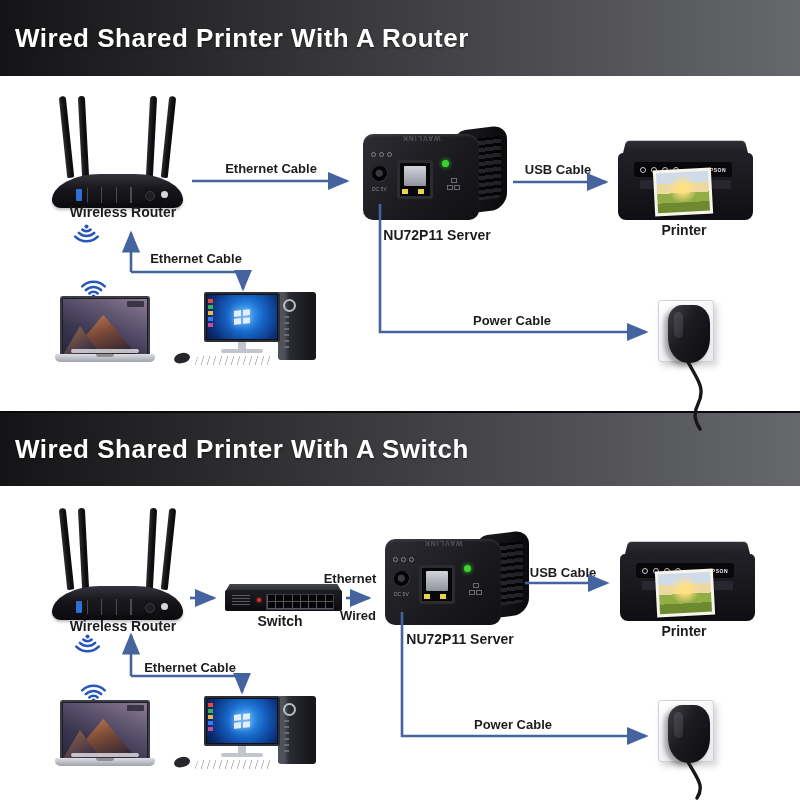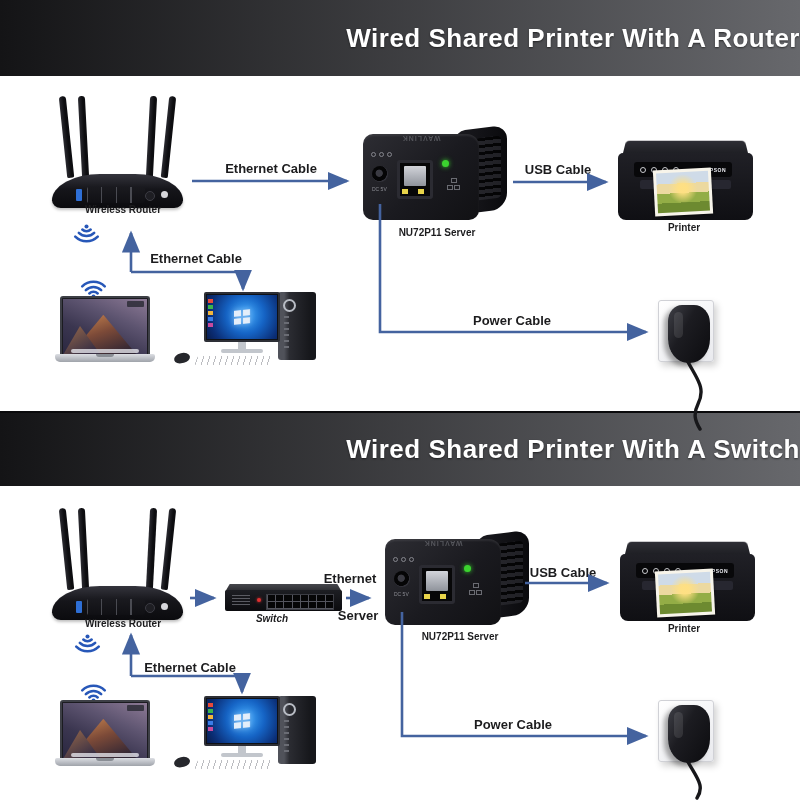--- a/index.html
+++ b/index.html
@@ -1,27 +1,27 @@
 <!DOCTYPE html>
 <html style="--arrow-blue: #44639F; --wifi-blue: #2757B8; --led-green: #3BD42F; --switch-led-red: #E03030; --header-gradient-left: #141416; --header-gradient-right: #67686C;"><head>
 <meta charset="utf-8">
 <style>
   html,body{margin:0;padding:0;background:#ffffff;}
   body{font-family:"Liberation Sans","DejaVu Sans",sans-serif;}
   #canvas{position:relative;width:800px;height:800px;background:#ffffff;overflow:hidden;}
-  .section{position:absolute;left:0;width:800px;height:400px;text-align:right;}
+  .section{position:absolute;left:0;width:800px;height:400px;}
   .hdr{position:absolute;left:0;top:0;width:800px;height:76px;
        background:linear-gradient(90deg,var(--header-gradient-left,#141416),var(--header-gradient-right,#67686C));
        color:#fff;font-size:26px;font-weight:bold;letter-spacing:.5px;
        line-height:76px;padding-left:15px;box-sizing:border-box;
        text-shadow:0 1px 2px rgba(0,0,0,.55);}
   .hdr.bordered{border-top:2px solid #0a0a0c;height:75px;line-height:73px;}
   .lbl{position:absolute;transform:translateX(-50%);white-space:nowrap;
        color:#1c1c1e;font-weight:bold;font-size:13px;}
-  .lbl.dev{font-size:10px;}
+  .lbl.dev{font-size:14px;}
   .overlay{position:absolute;left:0;top:0;overflow:visible;pointer-events:none;z-index:7;}
   .blue-line{stroke:var(--arrow-blue,#44639F);stroke-width:2.6;fill:none;}
   .ah{fill:var(--arrow-blue,#44639F);}
   .pw-cord{stroke:#17171a;stroke-width:3.4;fill:none;stroke-linecap:round;}
 
   
   .wifi{position:absolute;width:27px;height:23px;}
   .wifi svg{width:100%;height:100%;}
   .wifi path{stroke:var(--wifi-blue,#2757B8);stroke-width:2.3;fill:none;stroke-linecap:round;}
   .wifi circle{fill:var(--wifi-blue,#2757B8);}
@@ -332,21 +332,21 @@
     </div>
 
     <div class="switch" style="left:225px;top:182px;">
       <div class="sw-top"></div>
       <div class="sw-body">
         <div class="sw-lines"></div>
         <div class="sw-led"></div>
         <div class="sw-ports"></div>
       </div>
     </div>
-    <div class="lbl dev" style="left:272px;top:211px;font-style:italic;">Switch</div>
+    <div class="lbl dev" style="left:280px;top:211px;">Switch</div>
 
     <div class="server" style="left:385px;top:129px;">
       <div class="srv-side"></div>
       <div class="srv-face">
         <div class="srv-brand">WAVLINK</div>
         <div class="srv-led"></div>
         <div class="srv-dcicons">
             <i></i>
             <i></i>
             <i></i>
@@ -402,21 +402,21 @@
       <div class="dk-keyboard"></div>
       <div class="dk-mouse"></div>
     </div>
 
     <div class="outlet" style="left:658px;top:296px;">
       <div class="ou-plate"></div>
       <div class="ou-adapter"></div>
     </div>
 
     <div class="lbl" style="left:350px;top:169px;">Ethernet</div>
-    <div class="lbl" style="left:358px;top:206px;">Server</div>
+    <div class="lbl" style="left:358px;top:206px;">Wired</div>
     <div class="lbl" style="left:563px;top:163px;">USB Cable</div>
     <div class="lbl" style="left:190px;top:258px;">Ethernet Cable</div>
     <div class="lbl" style="left:513px;top:315px;">Power Cable</div>
 
     <svg class="overlay" width="800" height="400">
       <defs>
         <marker id="ah2" markerWidth="9" markerHeight="8" refX="7.5" refY="3.5" orient="auto">
           <path class="ah" d="M0,0 L8.5,3.5 L0,7 Z"></path>
         </marker>
       </defs>

